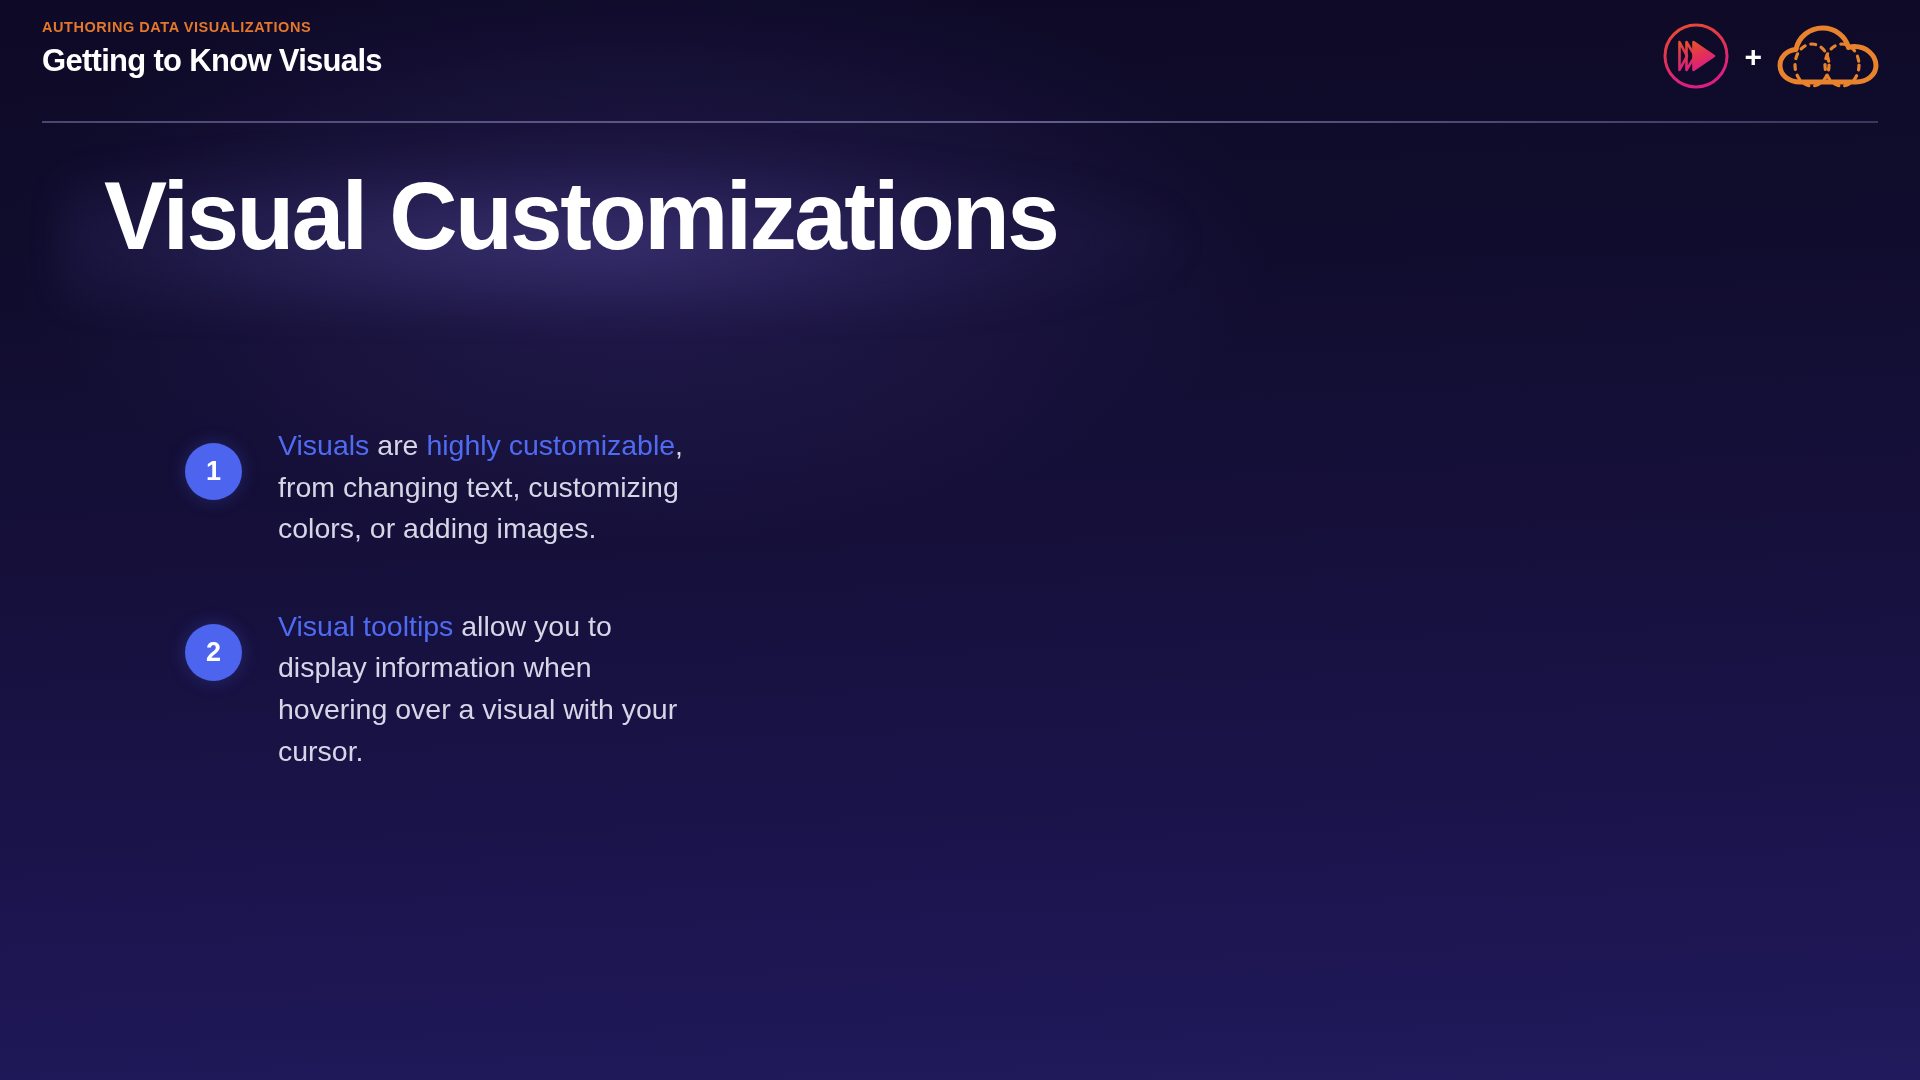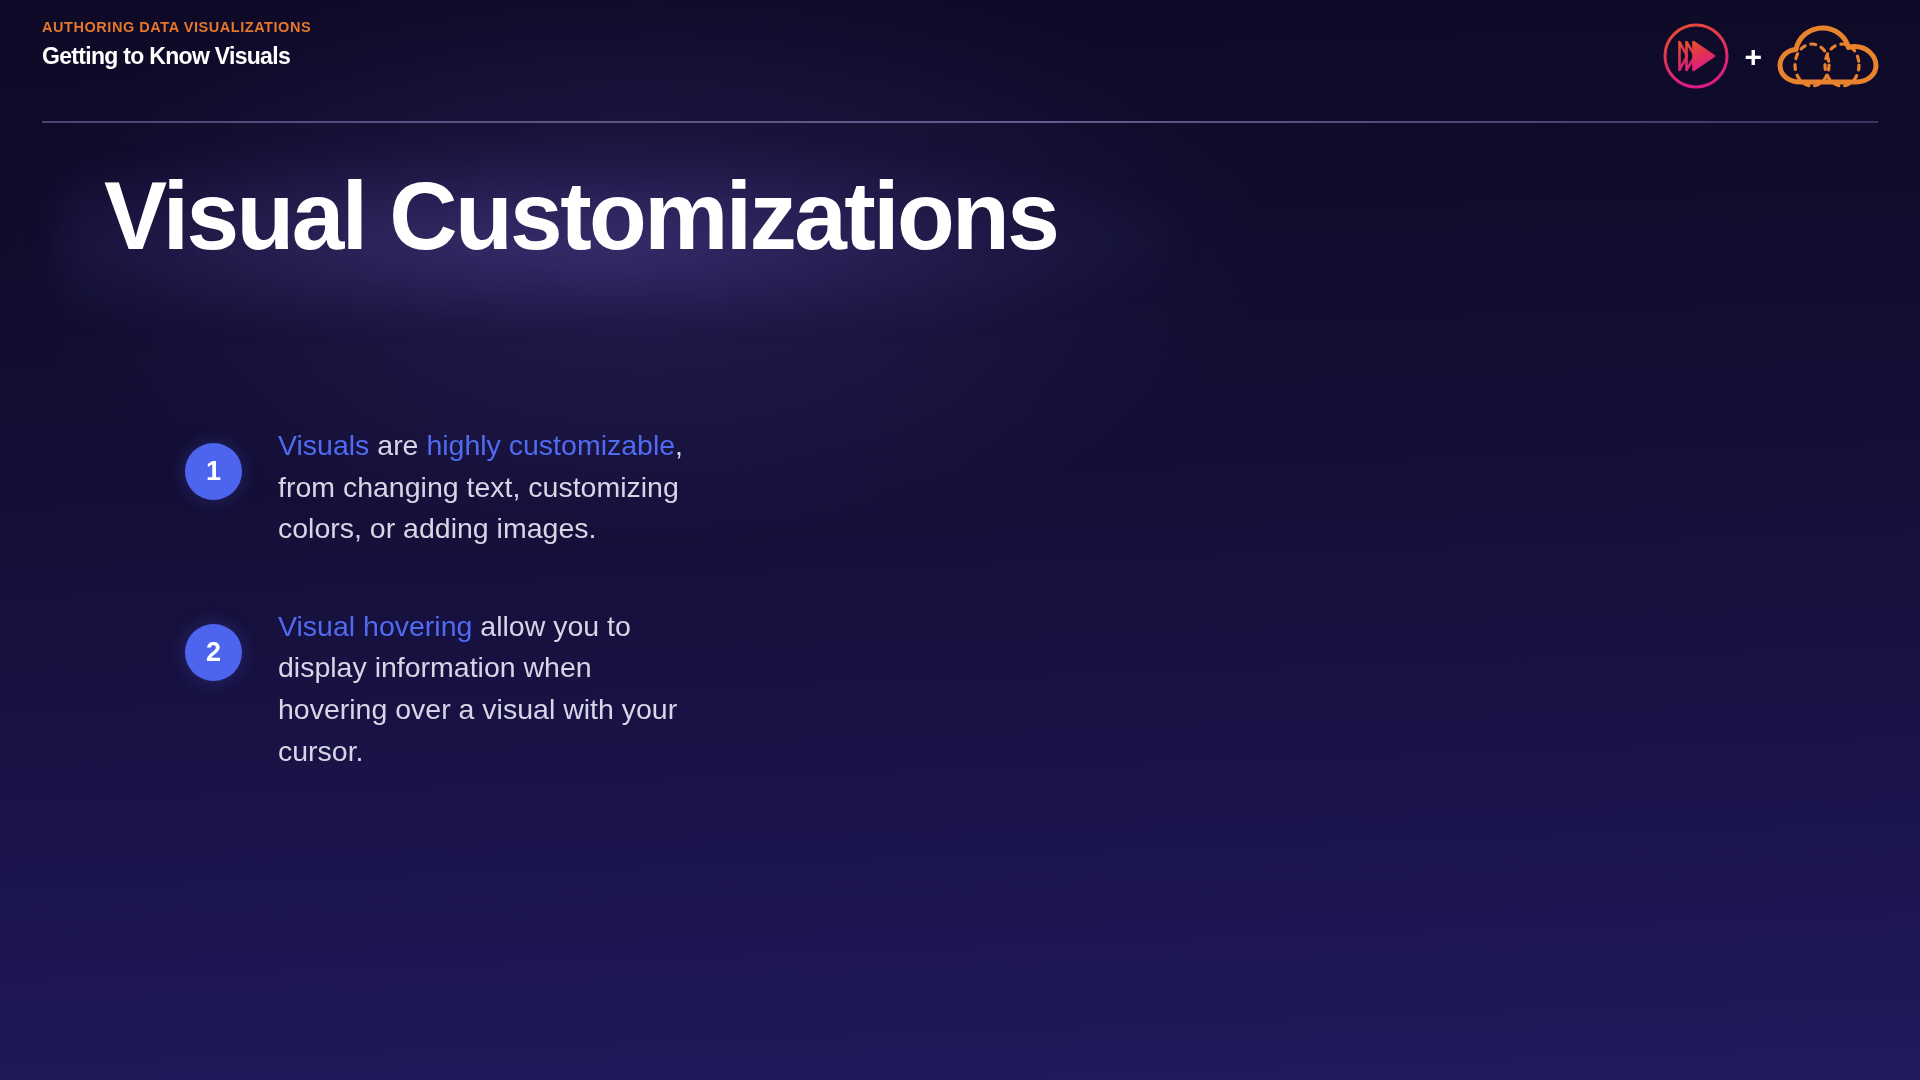--- a/index.html
+++ b/index.html
@@ -40,21 +40,21 @@
     font-size: 14.5px;
     font-weight: bold;
     letter-spacing: 0.55px;
     color: #e4772c;
     line-height: 1;
     white-space: nowrap;
   }
 
   #header-title {
     margin-top: 9px;
-    font-size: 23px;
+    font-size: 31px;
     font-weight: bold;
     color: #ffffff;
     letter-spacing: -0.7px;
     line-height: 1.12;
     white-space: nowrap;
   }
 
   #header-logos {
     position: absolute;
     right: 40px;
@@ -220,19 +220,19 @@
     <div class="bullet-row">
       <div class="bullet-badge">1</div>
       <div class="bullet-text">
         <b>Visuals</b><span> are </span><b>highly customizable</b><span>, from changing text, customizing colors, or adding images.</span>
       </div>
     </div>
 
     <div class="bullet-row">
       <div class="bullet-badge">2</div>
       <div class="bullet-text">
-        <b>Visual hovering</b><span></span><b></b><span> allow you to display information when hovering over a visual with your cursor.</span>
+        <b>Visual tooltips</b><span></span><b></b><span> allow you to display information when hovering over a visual with your cursor.</span>
       </div>
     </div>
 
   </div>
 
 </div>
 
 </body></html>

